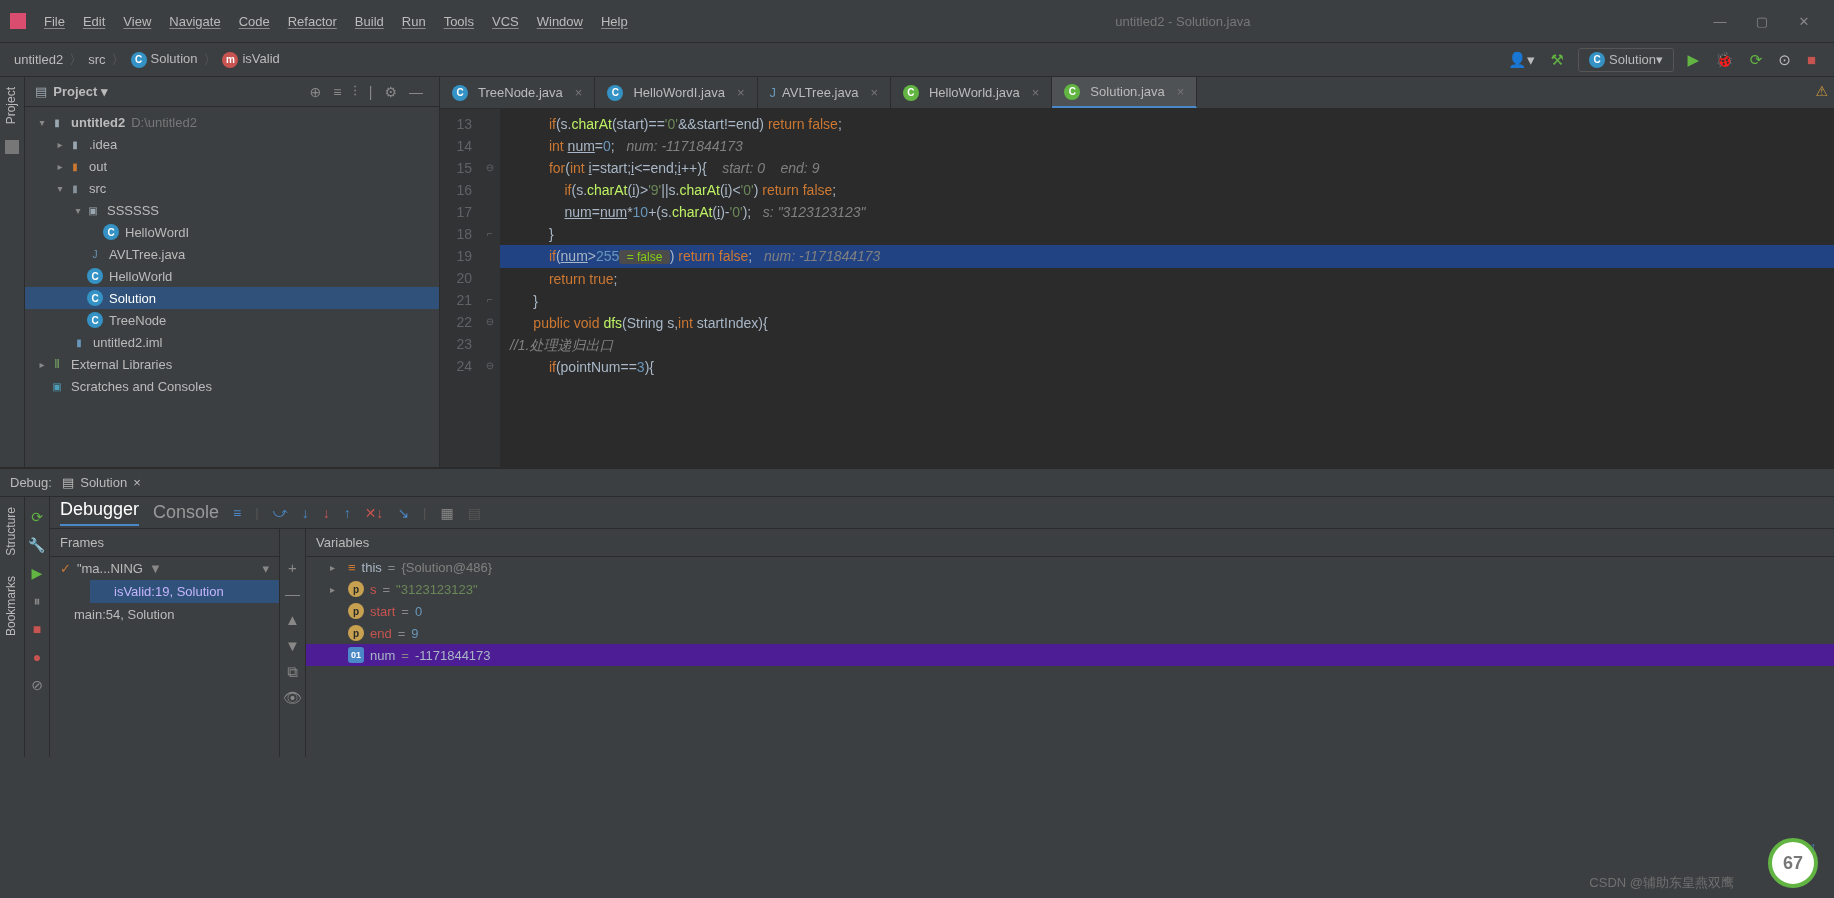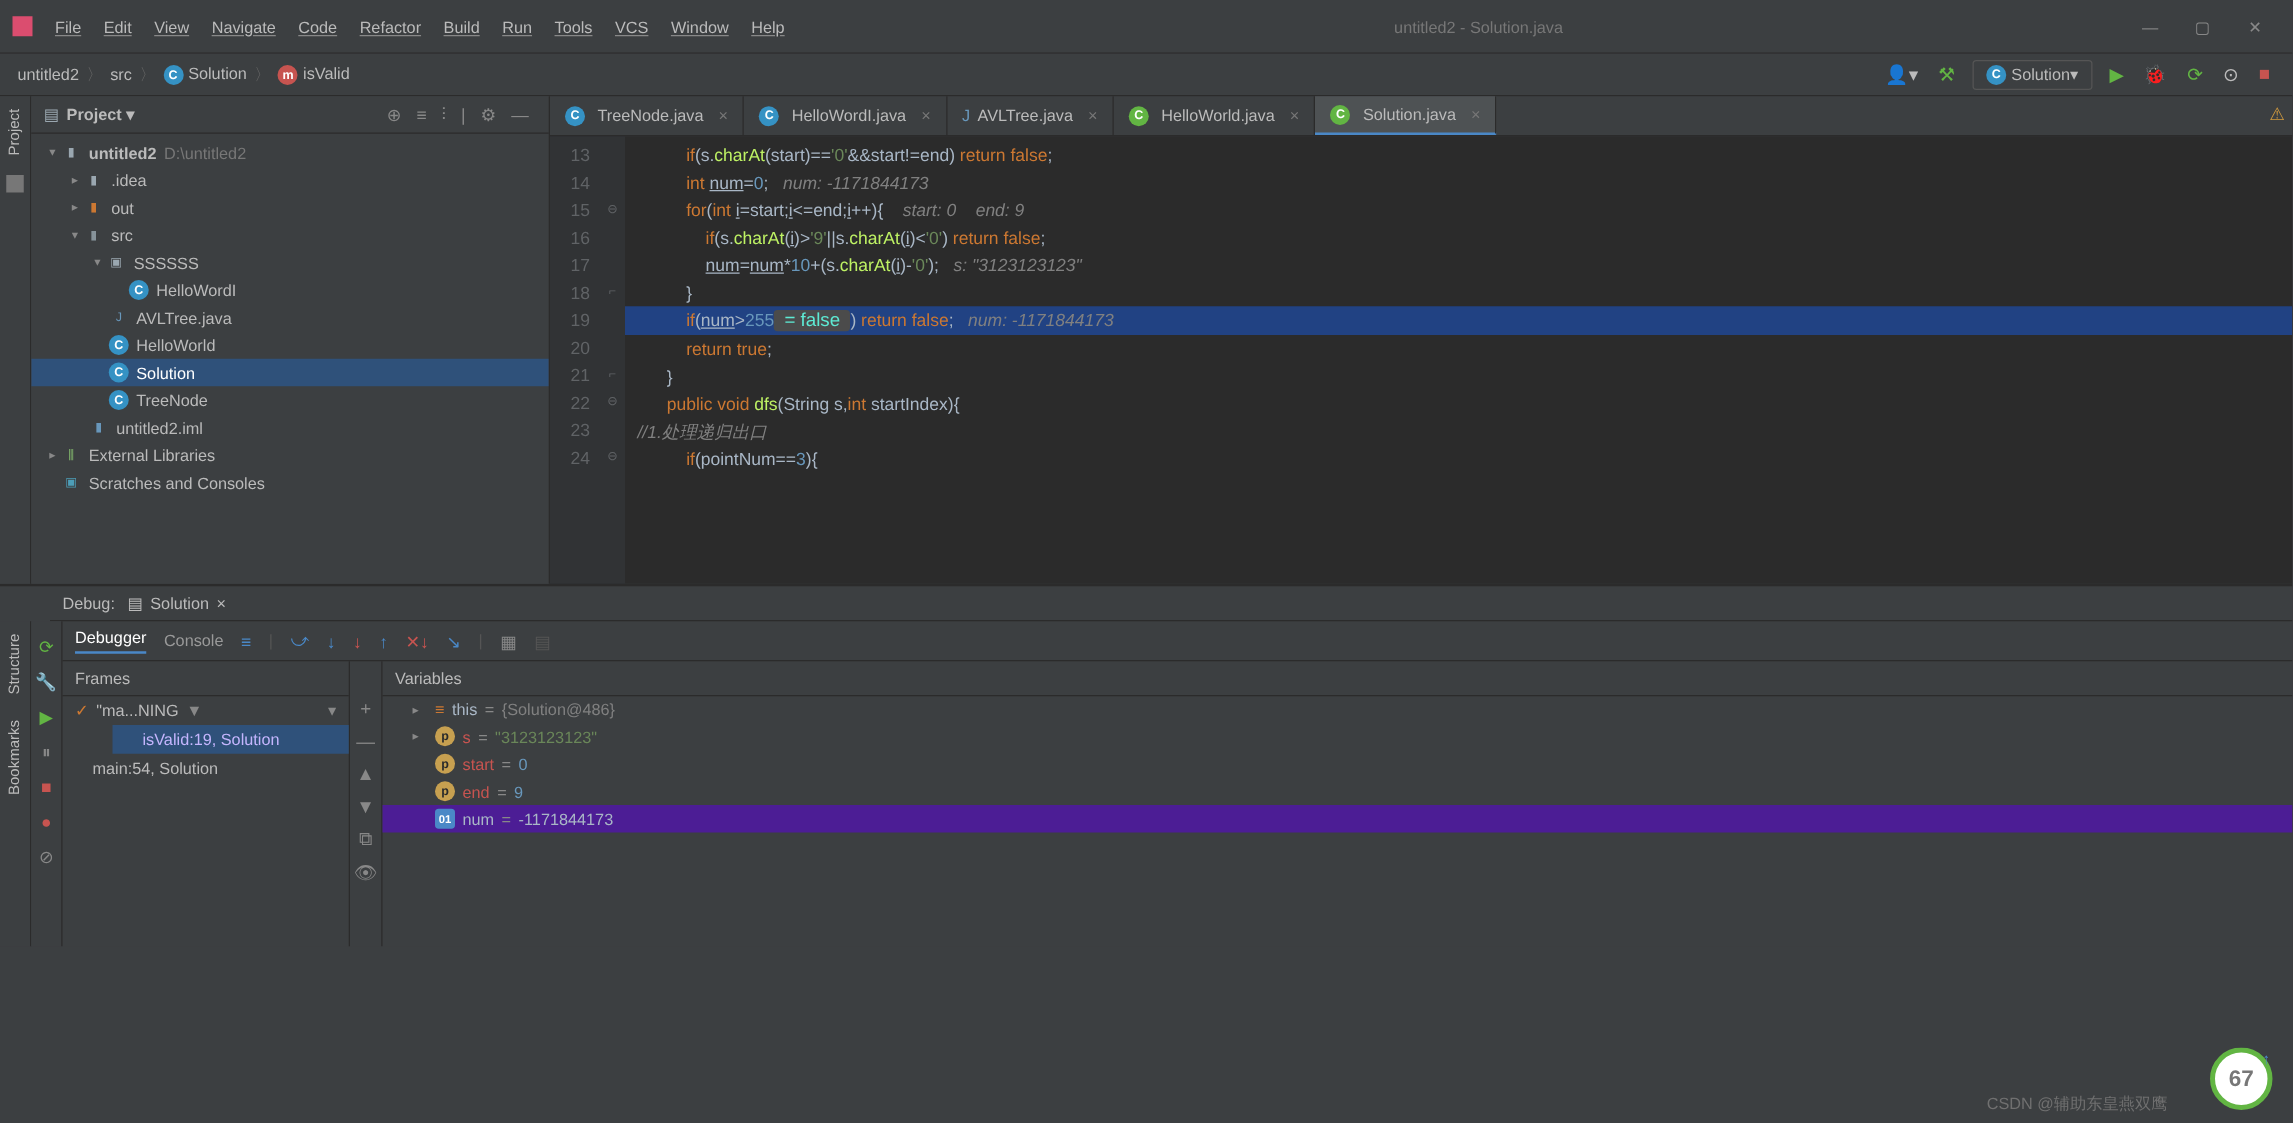--- a/index.html
+++ b/index.html
@@ -61,37 +61,37 @@
 .code-lines { flex: 1; padding: 4px 0; line-height: 22px; }
 .code-line { padding-left: 10px; white-space: pre; }
 .code-line.hl { background: #214283; }
 .kw { color: #cc7832; }
 .str { color: #6a8759; }
 .num-lit { color: #6897bb; }
 .fn { color: #bef264; }
 .comment { color: #808080; font-style: italic; }
 .ident { color: #a9b7c6; }
 .underline { text-decoration: underline; }
-.inlay { background: #4b4b4b; color: #5eead4; padding: 0 4px; border-radius: 3px; font-size: 15px; }
+.inlay { background: #4b4b4b; color: #84cc16; padding: 0 4px; border-radius: 3px; font-size: 12px; }
 .warn-icon { position: absolute; top: 6px; right: 6px; color: #d29b3e; font-size: 14px; }
 
 .debug-panel { border-top: 2px solid #2b2b2b; background: #3c3f41; }
-.debug-header { display: flex; align-items: center; height: 28px; padding: 0 10px; gap: 10px; border-bottom: 1px solid #2b2b2b; margin-left: 40px; }
+.debug-header { display: flex; align-items: center; height: 28px; padding: 0 10px; gap: 10px; border-bottom: 1px solid #2b2b2b; }
 .debug-header .label { color: #bbbbbb; }
 .debug-header .sub-tab { display: flex; align-items: center; gap: 6px; cursor: pointer; }
 .debug-body { display: flex; height: 260px; }
 .debug-side { width: 25px; background: #3c3f41; border-right: 1px solid #2b2b2b; padding: 6px 0; }
 .debug-side .b { height: 28px; display: flex; align-items: center; justify-content: center; cursor: pointer; font-size: 14px; }
 .debug-side .green { color: #62b543; }
 .debug-side .orange { color: #c75450; }
 .debug-side .red { color: #c75450; }
 
 .debug-content { flex: 1; display: flex; flex-direction: column; }
 .debug-toolbar { display: flex; align-items: center; height: 32px; padding: 0 10px; gap: 14px; border-bottom: 1px solid #2b2b2b; }
-.debug-toolbar .t { font-size: 13px; cursor: pointer; color: #999; }
+.debug-toolbar .t { font-size: 18px; cursor: pointer; color: #999; }
 .debug-toolbar .t.active { color: #fff; border-bottom: 2px solid #4a88c7; padding-bottom: 4px; }
 .debug-toolbar .icon-btn { color: #4a88c7; cursor: pointer; font-size: 14px; }
 .debug-columns { display: flex; flex: 1; }
 .frames-panel { width: 230px; border-right: 1px solid #2b2b2b; }
 .frames-panel .hdr { padding: 6px 10px; color: #bbbbbb; border-bottom: 1px solid #2b2b2b; }
 .frames-panel .thread-row { display: flex; align-items: center; padding: 4px 10px; gap: 6px; }
 .frames-panel .thread-row .check { color: #cc7832; }
 .frames-panel .stack-row { padding: 4px 10px 4px 24px; cursor: pointer; }
 .frames-panel .stack-row.sel { background: #2f517a; color: #c4b5fd; margin-left: 40px; }
 

